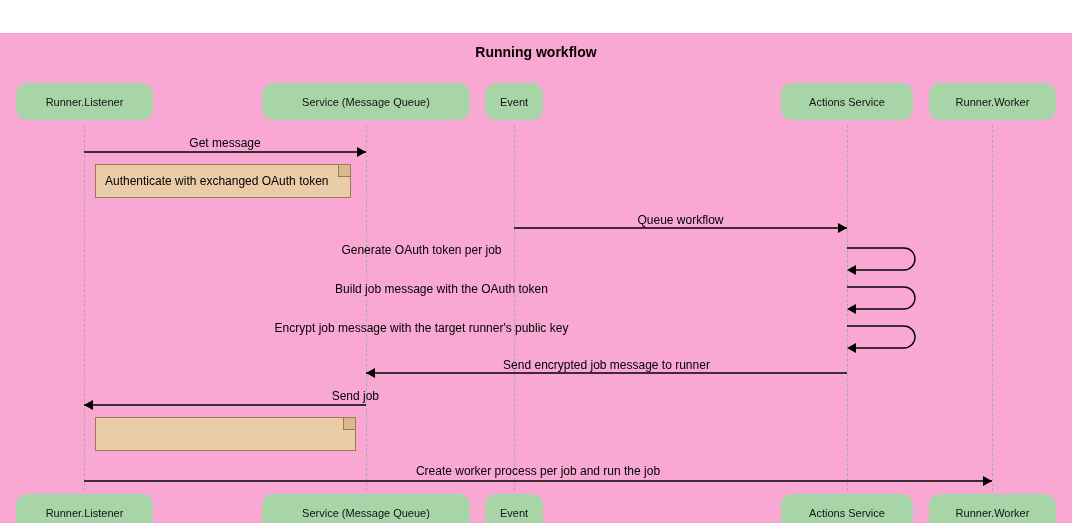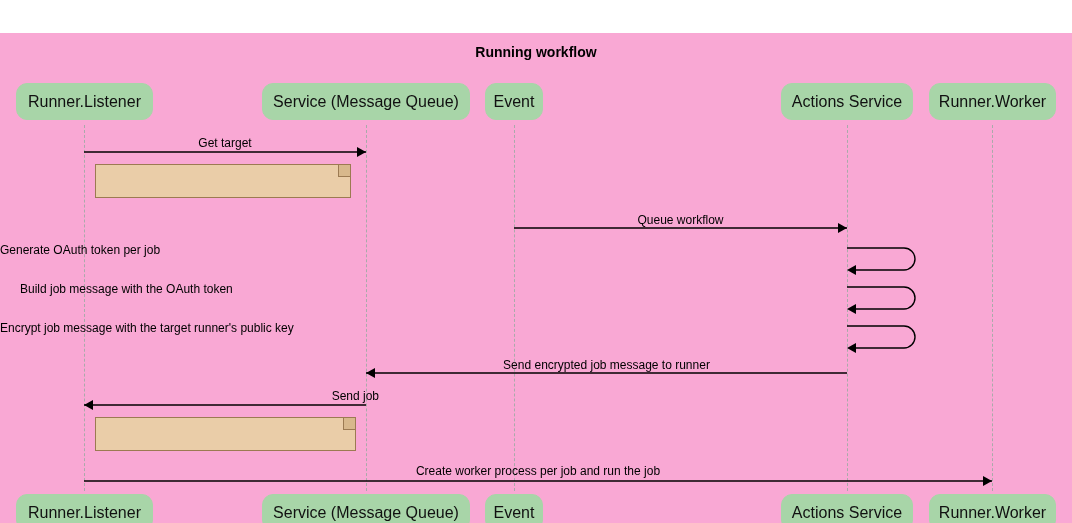--- a/index.html
+++ b/index.html
@@ -27,38 +27,38 @@
     color: #000000;
   }
   .participant-box {
     position: absolute;
     background: #a8d5a8;
     border: 1px solid #a8d5a8;
     border-radius: 11px;
     display: flex;
     align-items: center;
     justify-content: center;
-    font-size: 16px;
+    font-size: 11px;
     color: #111111;
     box-sizing: border-box;
     white-space: nowrap;
   }
   .lifeline {
     position: absolute;
     width: 0;
     border-left: 1px dashed #aaaaaa;
   }
   .msg-label {
     position: absolute;
     font-size: 12px;
     color: #000000;
     white-space: nowrap;
   }
   .msg-label.center { text-align: center; }
-  .msg-label.right  { text-align: left; }
+  .msg-label.right  { text-align: center; }
   .arrow-svg {
     position: absolute;
     overflow: visible;
   }
   .note-box {
     position: absolute;
     background: #eacda8;
     border: 1px solid #9c7a52;
     box-sizing: border-box;
     font-size: 12px;
@@ -125,21 +125,21 @@
       </div>
       <div class="participant-box" style="left: 929px; top: 461px; width: 127px; height: 37px;">
         <span>Runner.Worker</span>
       </div>
     </div>
   <div id="messages">
       <svg class="arrow-svg" width="298" height="16" style="left: 76px; top: 111px;">
         <line x1="8" y1="8" x2="290" y2="8" stroke="#000" stroke-width="1.4"></line>
         <polygon points="290,8 281,3 281,13" fill="#000"></polygon>
       </svg>
-      <div class="msg-label center" style="left: 84px; width: 282px; top: 103px;">Get target</div>
+      <div class="msg-label center" style="left: 84px; width: 282px; top: 103px;">Get message</div>
       <svg class="arrow-svg" width="349" height="16" style="left: 506px; top: 187px;">
         <line x1="8" y1="8" x2="341" y2="8" stroke="#000" stroke-width="1.4"></line>
         <polygon points="341,8 332,3 332,13" fill="#000"></polygon>
       </svg>
       <div class="msg-label center" style="left: 514px; width: 333px; top: 180px;">Queue workflow</div>
       <svg class="arrow-svg" width="82" height="38" style="left: 847px; top: 209px;">
         <path d="M 0 6 L 57 6 A 11 11 0 0 1 68 17 L 68 17 A 11 11 0 0 1 57 28 L 9 28" fill="none" stroke="#000" stroke-width="1.4"></path>
         <polygon points="0,28 9,23 9,33" fill="#000"></polygon>
       </svg>
       <div class="msg-label right" style="left: 0px; width: 843px; top: 210px;">Generate OAuth token per job</div>
@@ -164,20 +164,21 @@
       </svg>
       <div class="msg-label center" style="left: 97px; width: 282px; top: 356px; text-align: right;">Send job</div>
       <svg class="arrow-svg" width="924" height="16" style="left: 76px; top: 440px;">
         <line x1="8" y1="8" x2="916" y2="8" stroke="#000" stroke-width="1.4"></line>
         <polygon points="916,8 907,3 907,13" fill="#000"></polygon>
       </svg>
       <div class="msg-label center" style="left: 84px; width: 908px; top: 431px;">Create worker process per job and run the job</div>
     </div>
   <div id="notes">
       <div class="note-box" style="left: 95px; top: 131px; width: 256px; height: 34px;">
+        <span>Authenticate with exchanged OAuth token</span>
         <span class="note-fold"></span>
       </div>
       <div class="note-box" style="left: 95px; top: 384px; width: 261px; height: 34px;">
         <span class="note-fold"></span>
       </div>
     </div>
 
 </div>
 
 </body></html>

